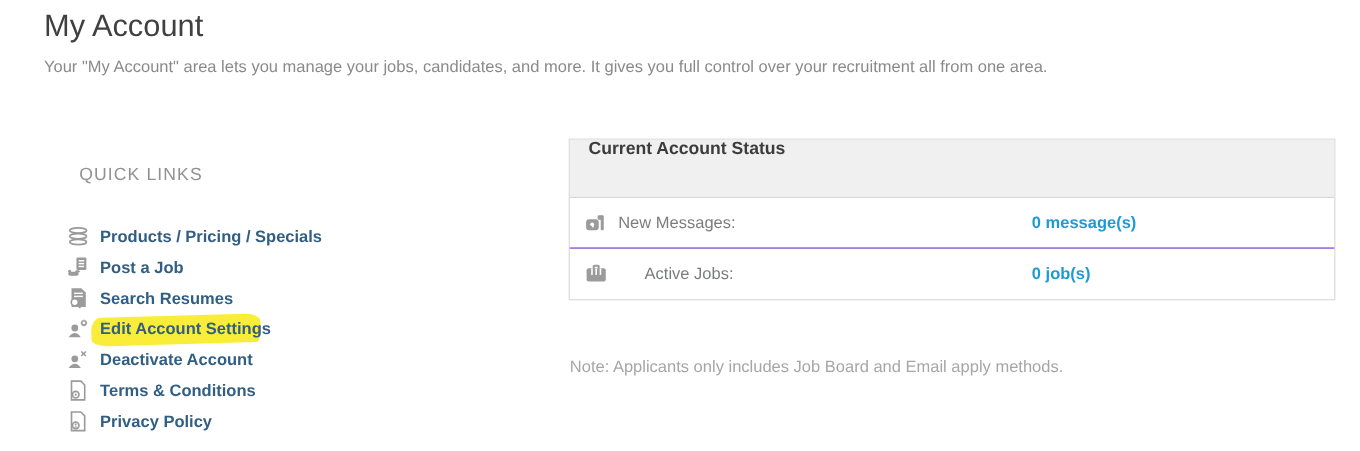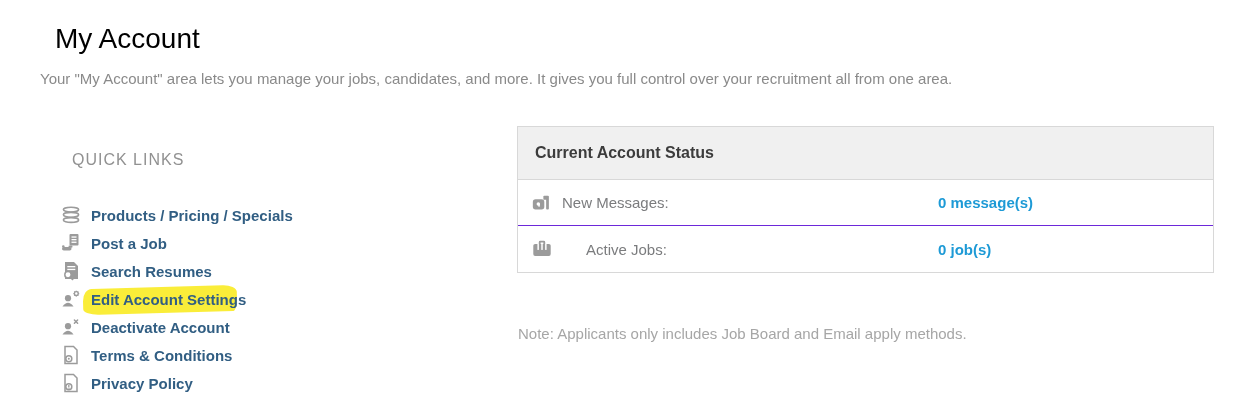--- a/index.html
+++ b/index.html
@@ -14,21 +14,21 @@
   }
   *{box-sizing:border-box;}
   html,body{margin:0;padding:0;}
   body{
     width:1236px;height:410px;position:relative;background:#ffffff;
     font-family:"Liberation Sans", sans-serif;overflow:hidden;
   }
 
   
   .page-header{position:absolute;left:40px;top:8px;width:1100px;}
-  .page-title{margin:15px;font-size:28px;font-weight:400;color:#000000;letter-spacing:0;}
+  .page-title{margin:0;font-size:28px;font-weight:400;color:#404040;letter-spacing:0;}
   .page-subtitle{margin:0;margin-top:12px;font-size:15px;color:#8a8a8a;}
 
   
   .quick-links{position:absolute;left:60px;top:139px;width:300px;}
   .quick-links-heading{
     margin:12px;font-size:16px;font-weight:400;color:#919191;letter-spacing:1px;
   }
   .quick-links ul{list-style:none;margin:32px 0 0 0;padding:0;}
   .ql-item{height:28px;display:flex;align-items:center;cursor:pointer;}
   .ql-icon{width:21px;height:21px;flex:none;margin-right:10px;color:var(--icon-gray);display:flex;align-items:center;justify-content:center;}
@@ -44,21 +44,21 @@
   }
 
   
   .status-panel{
     position:absolute;left:517px;top:126px;width:697px;
     border:1px solid var(--panel-border);background:#fff;
   }
   .panel-header{
     height:53px;background:var(--panel-header-bg);
     border-bottom:1px solid var(--panel-border);
-    display:flex;align-items:center;padding:0 17px;
+    display:flex;padding:0 17px;
     font-size:16px;font-weight:700;color:#3c3c3c;
   }
   .panel-row{
     height:46px;border-bottom:1px solid #6d28d9;
     display:flex;align-items:center;padding-left:12px;position:relative;
   }
   .panel-row:last-child{border-bottom:none;gap:24px;}
   .row-icon{width:24px;height:26px;flex:none;margin-right:8px;color:var(--icon-gray);display:flex;align-items:center;justify-content:center;}
   .row-icon svg{display:block;}
   .row-label{font-size:15px;color:var(--label-gray);}

